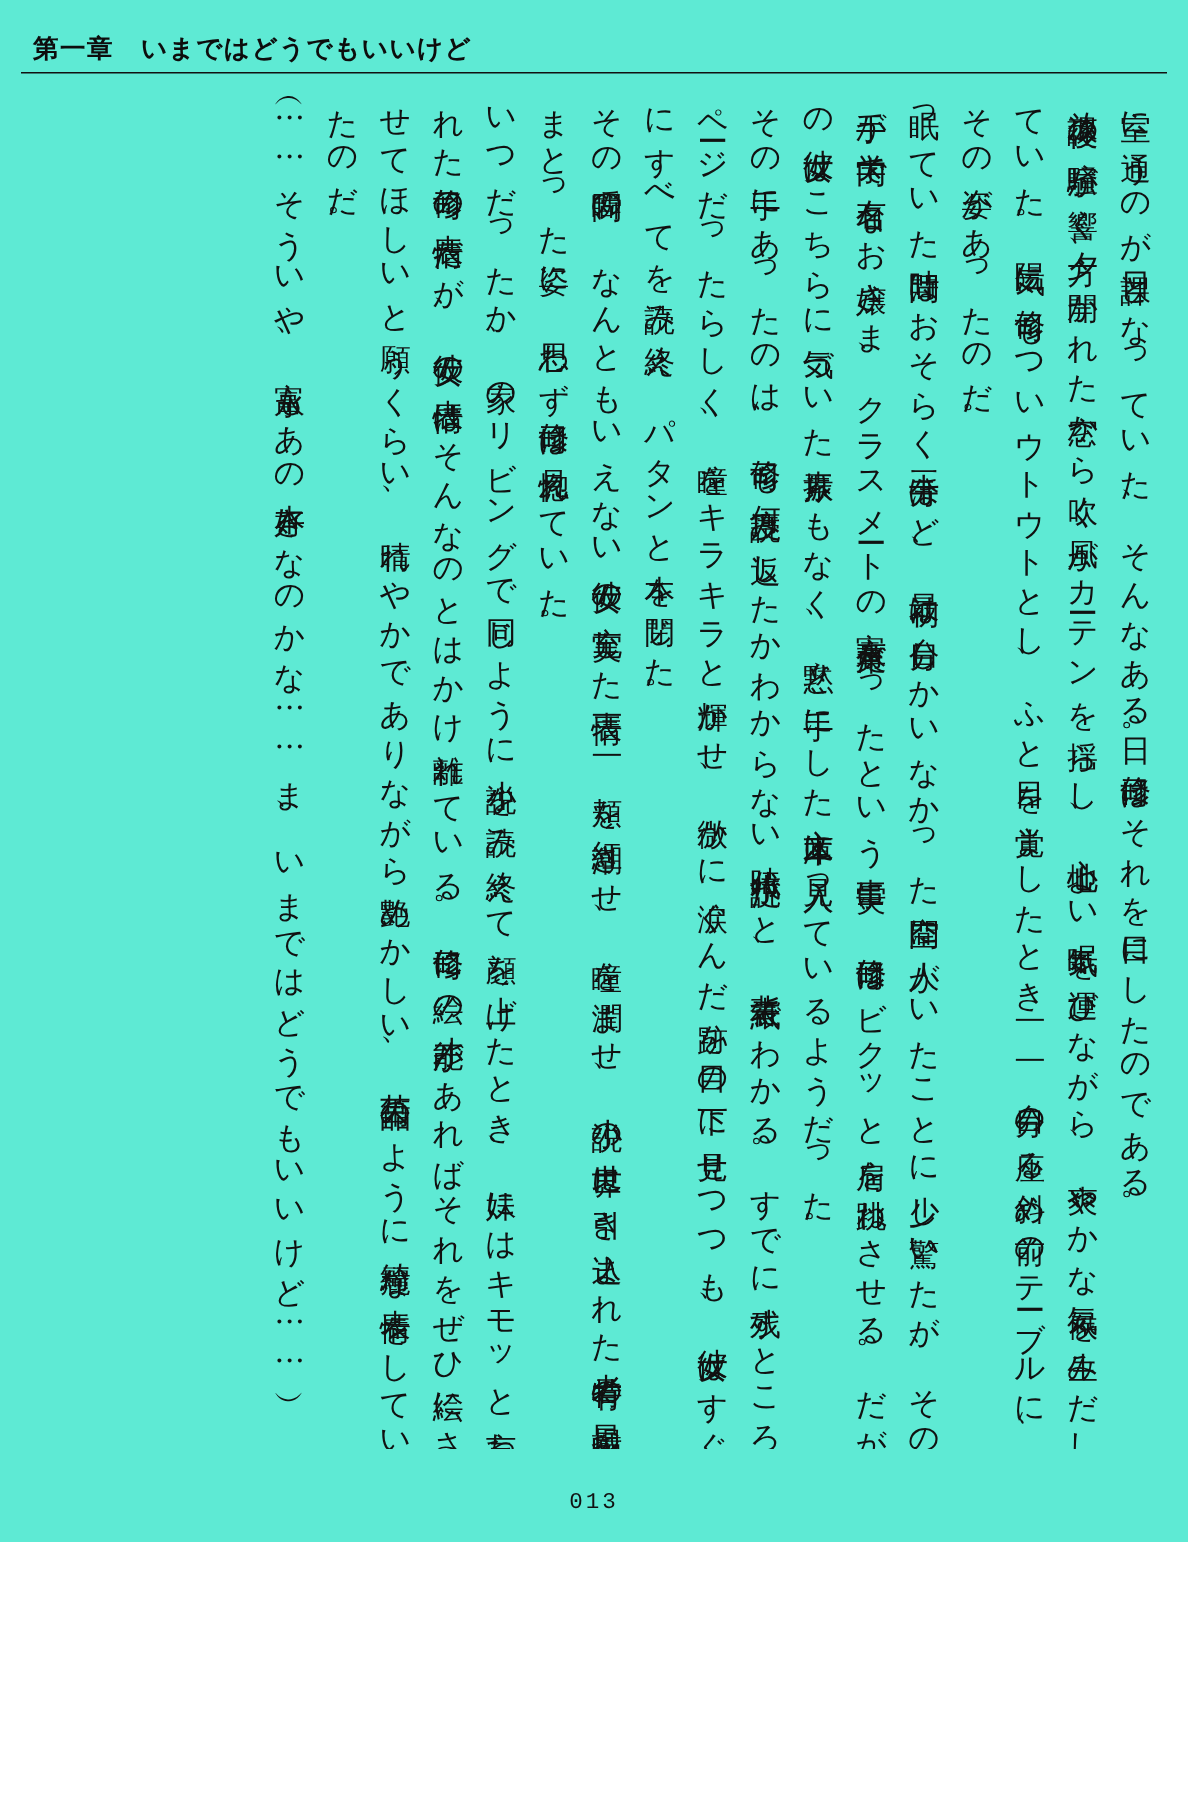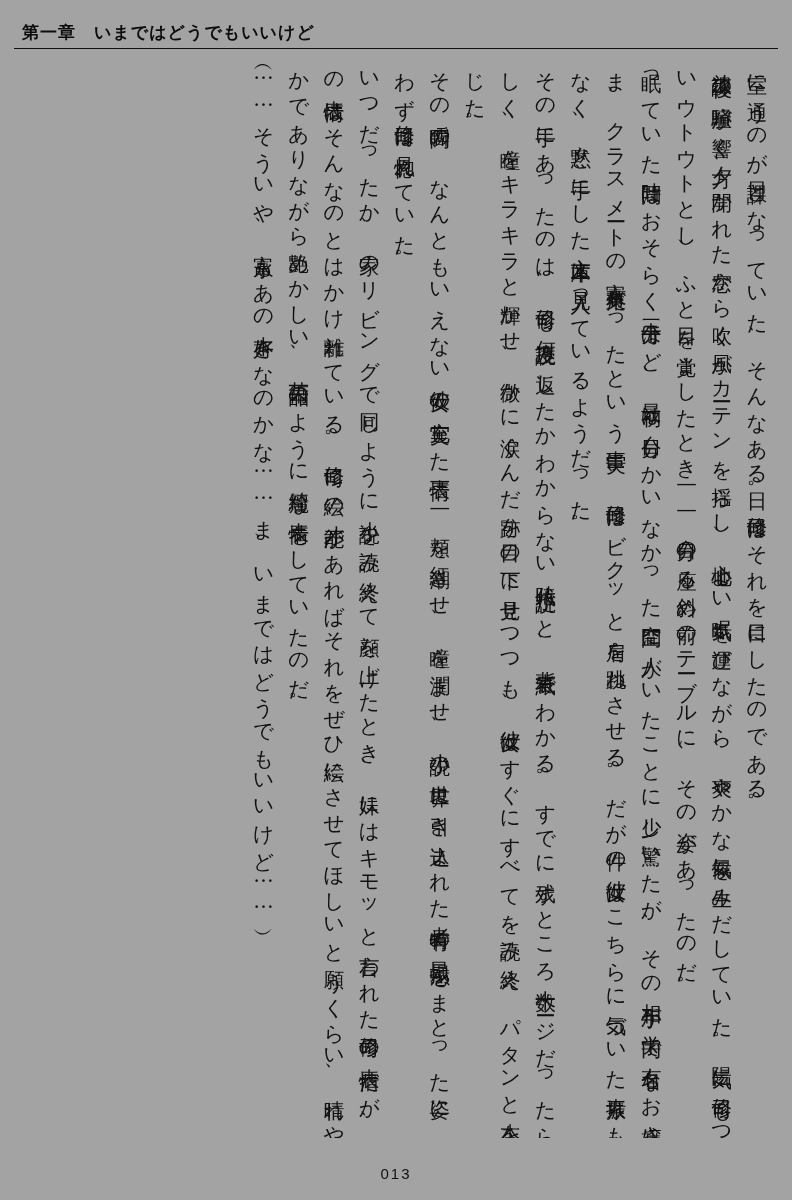--- a/index.html
+++ b/index.html
@@ -3,22 +3,22 @@
 <meta charset="utf-8">
 <style>
   html, body {
     margin: 0;
     padding: 0;
     background: #ffffff;
   }
   .page {
     position: relative;
     width: 792px;
-    height: 1200px;
-    background: #a3a3a3;
+    height: 1028px;
+    background: #5eead4;
     overflow: hidden;
     font-family: "DejaVu Serif", "Liberation Serif", serif;
     color: #111111;
   }
   .header {
     position: absolute;
     top: 18px;
     left: 22px;
     right: 22px;
     height: 28px;
@@ -63,21 +63,21 @@
   }
   .footer {
     position: absolute;
     left: 0;
     right: 0;
     bottom: 18px;
     text-align: center;
     font-size: 15px;
     letter-spacing: 2px;
     color: #111111;
-    font-family: Liberation Sans, sans-serif;
+    font-family: Liberation Mono, monospace;
   }
 </style>
 </head>
 <body>
 
 <div class="page">
 
   <div class="header">
     <span>第一章</span>
     <span>いまではどうでもいいけど</span>

